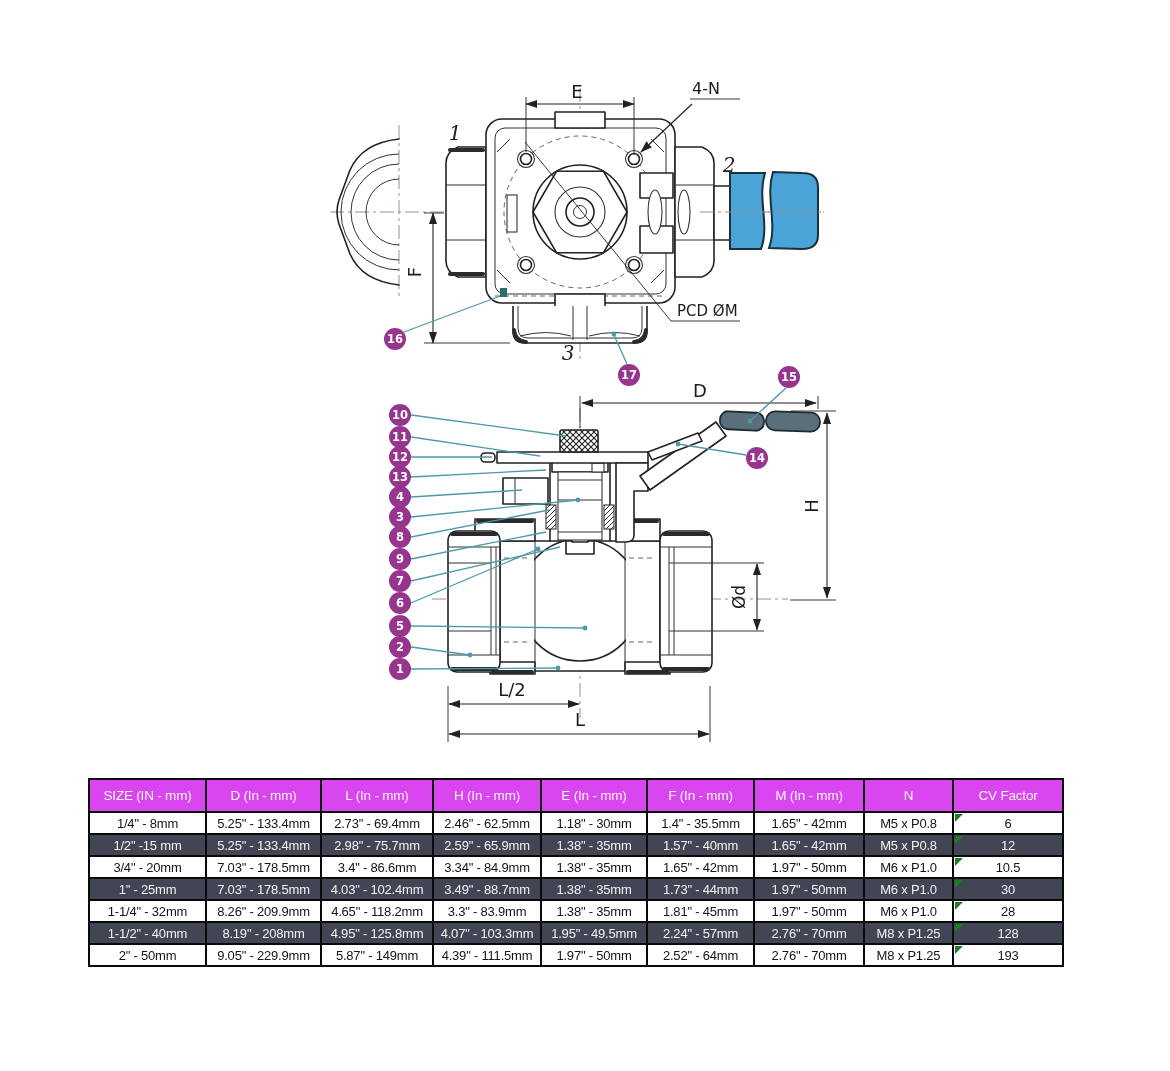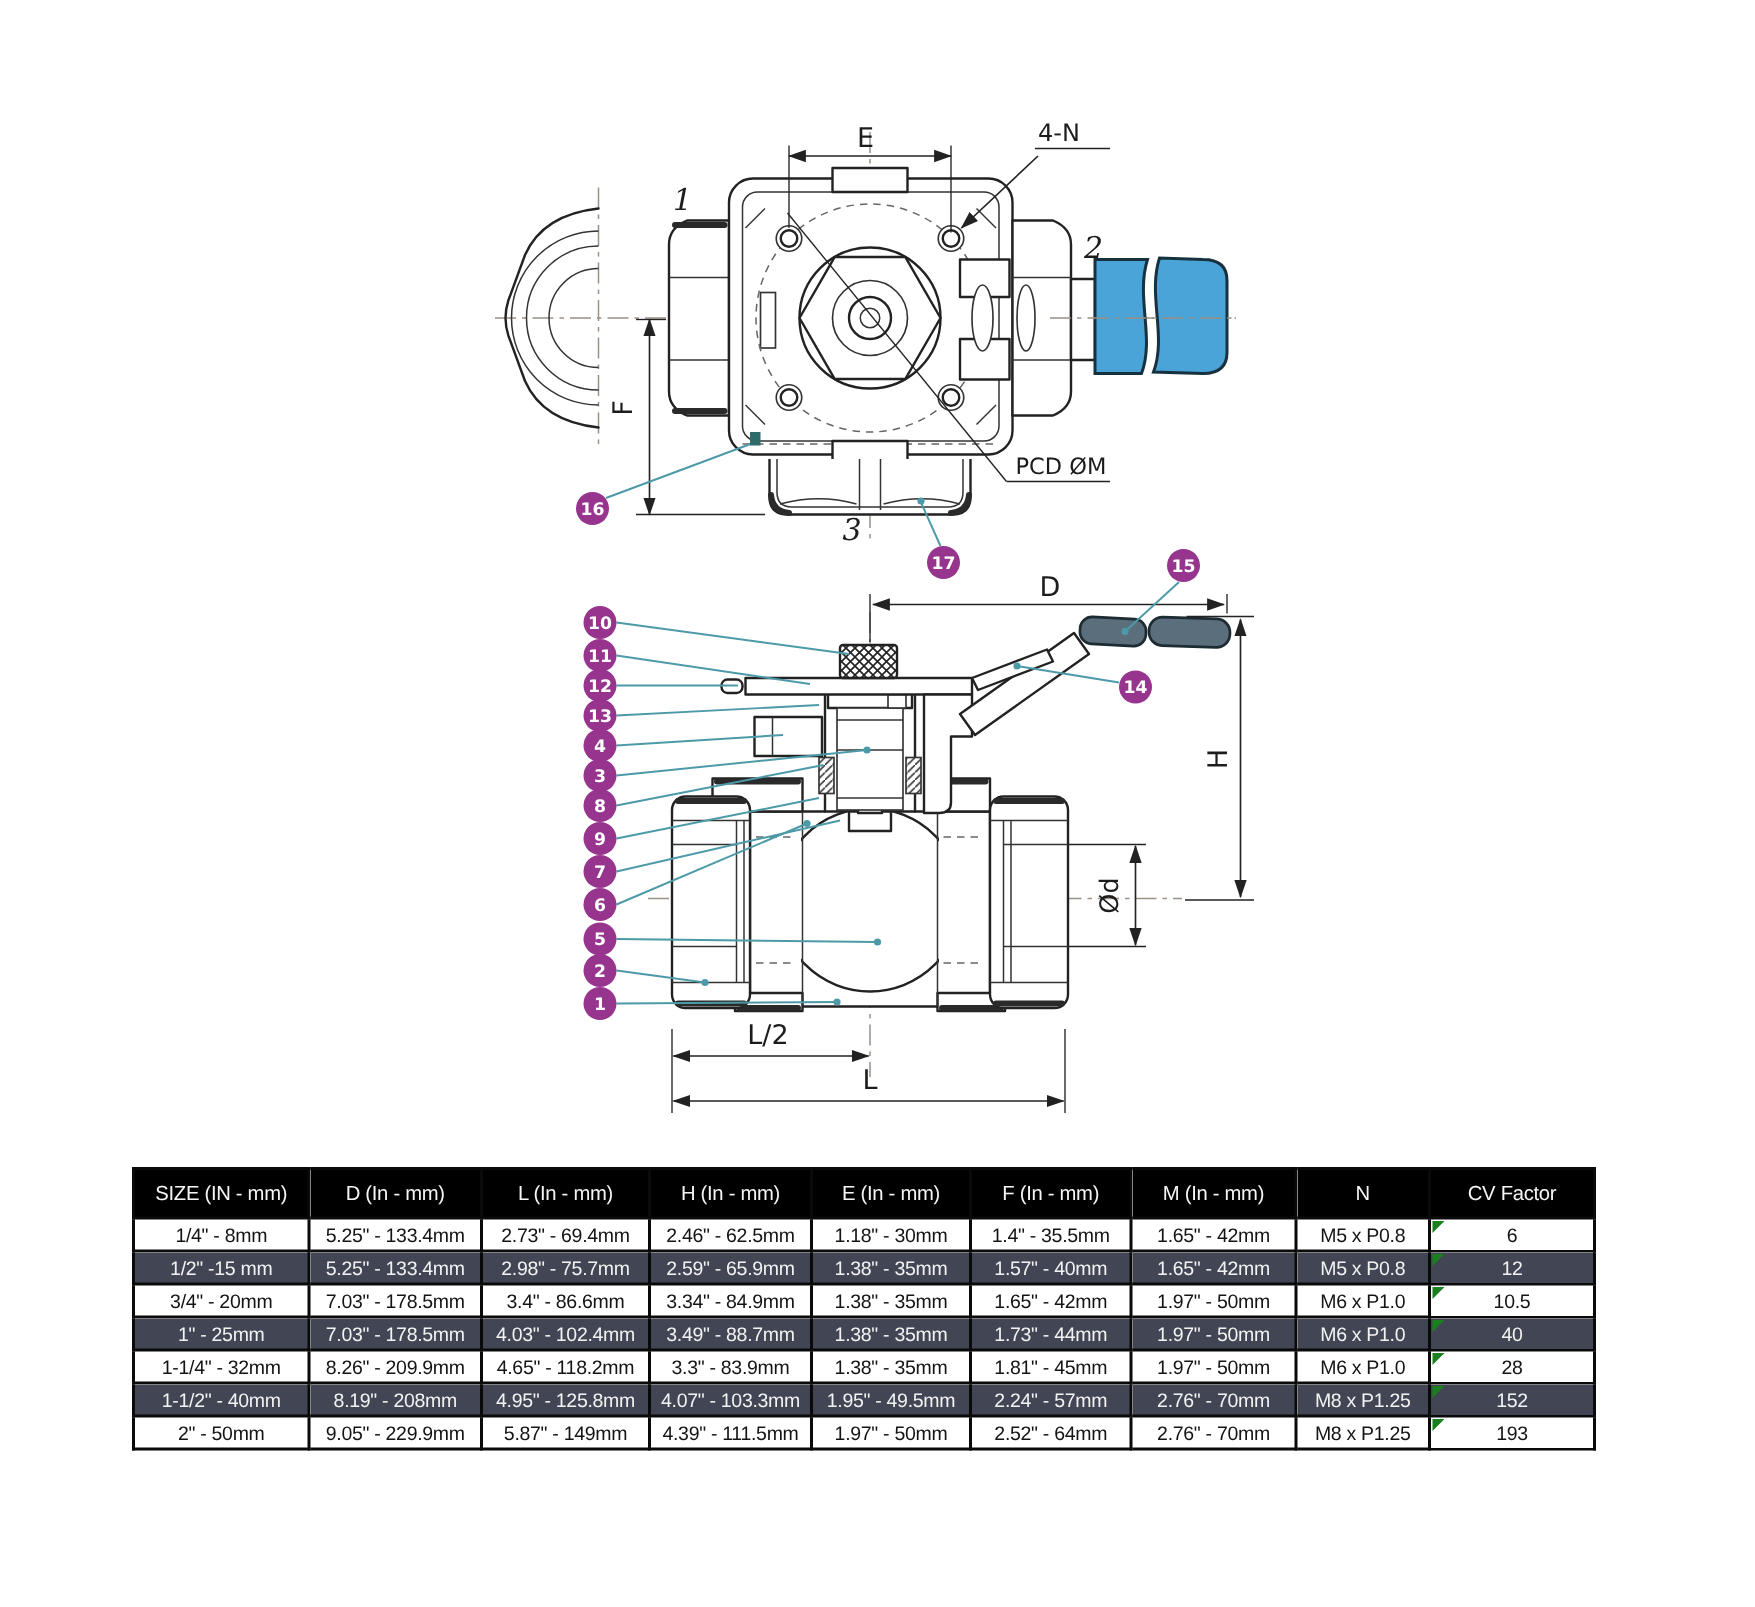--- a/index.html
+++ b/index.html
@@ -23,21 +23,21 @@
   .tco{font:bold 11.5px "DejaVu Sans",sans-serif;fill:#ffffff;text-anchor:middle;}
   .tdim{font:18px "DejaVu Sans",sans-serif;fill:#1c1c1c;text-anchor:middle;}
   .tnote{font:15px "DejaVu Sans",sans-serif;fill:#1c1c1c;}
   .tnum{font:italic 20px "DejaVu Serif",serif;fill:#1c1c1c;text-anchor:middle;}
 
   
   .spec{position:absolute;left:88px;top:778px;border-collapse:collapse;table-layout:fixed;
         width:974px;font-family:"Liberation Sans",sans-serif;}
   .spec th,.spec td{border:2px solid #0a0a0a;text-align:center;vertical-align:middle;
         padding:1px 2px;letter-spacing:-0.2px;white-space:nowrap;overflow:hidden;}
-  .spec th{background:#000000;color:#f5f5f5;font-weight:400;font-size:13.5px;height:29px;margin-left:36px;}
+  .spec th{background:#d946ef;color:#f5f5f5;font-weight:400;font-size:13.5px;height:29px;margin-left:36px;}
   .spec td{font-size:13px;height:18px;color:#141414;background:#ffffff;}
   .spec tbody tr:nth-child(even) td{background:#424654;color:#f2f2f2;}
   .spec td.cv{position:relative;}
   .spec td.cv::before{content:"";position:absolute;top:1px;left:1px;width:0;height:0;
         border-top:8px solid #1b7e1f;border-right:8px solid transparent;}
 </style>
 </head>
 <body>
 
 <div class="canvas">
@@ -446,21 +446,21 @@
     </tr>
     <tr>
       <td>1" - 25mm</td>
           <td>7.03" - 178.5mm</td>
           <td>4.03" - 102.4mm</td>
           <td>3.49" - 88.7mm</td>
           <td>1.38" - 35mm</td>
           <td>1.73" - 44mm</td>
           <td>1.97" - 50mm</td>
           <td>M6 x P1.0</td>
-          <td class="cv">40</td>
+          <td class="cv">30</td>
     </tr>
     <tr>
       <td>1-1/4" - 32mm</td>
           <td>8.26" - 209.9mm</td>
           <td>4.65" - 118.2mm</td>
           <td>3.3" - 83.9mm</td>
           <td>1.38" - 35mm</td>
           <td>1.81" - 45mm</td>
           <td>1.97" - 50mm</td>
           <td>M6 x P1.0</td>
@@ -468,21 +468,21 @@
     </tr>
     <tr>
       <td>1-1/2" - 40mm</td>
           <td>8.19" - 208mm</td>
           <td>4.95" - 125.8mm</td>
           <td>4.07" - 103.3mm</td>
           <td>1.95" - 49.5mm</td>
           <td>2.24" - 57mm</td>
           <td>2.76" - 70mm</td>
           <td>M8 x P1.25</td>
-          <td class="cv">152</td>
+          <td class="cv">128</td>
     </tr>
     <tr>
       <td>2" - 50mm</td>
           <td>9.05" - 229.9mm</td>
           <td>5.87" - 149mm</td>
           <td>4.39" - 111.5mm</td>
           <td>1.97" - 50mm</td>
           <td>2.52" - 64mm</td>
           <td>2.76" - 70mm</td>
           <td>M8 x P1.25</td>

